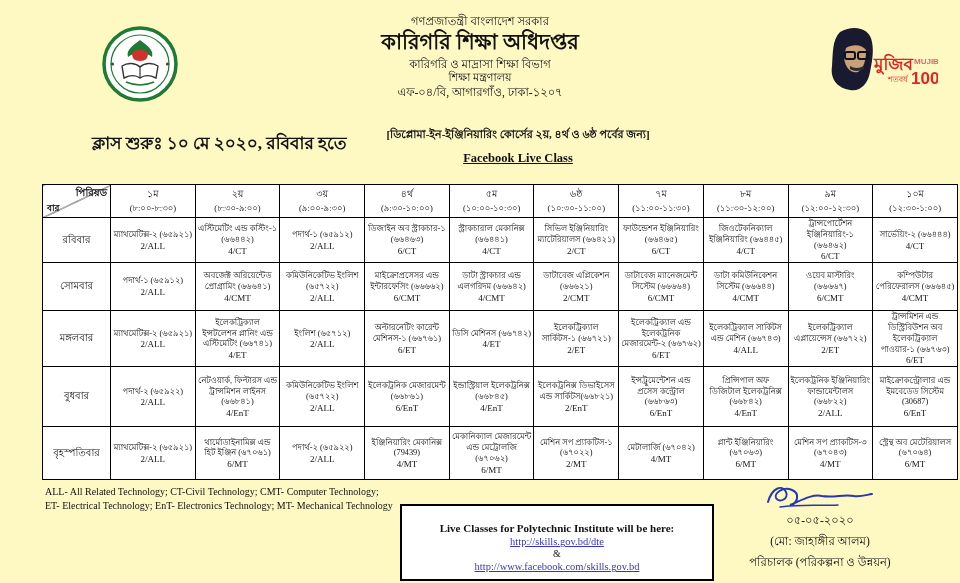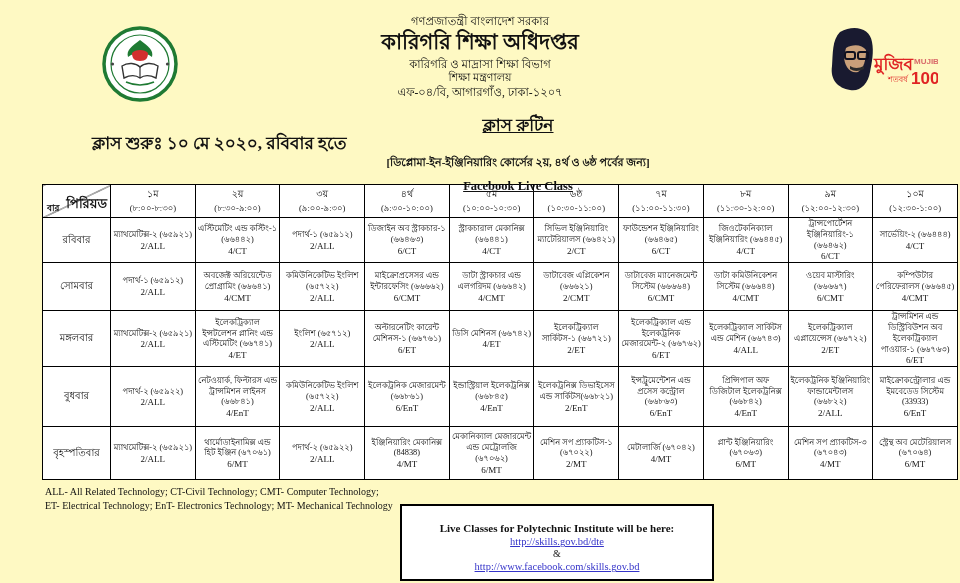--- a/index.html
+++ b/index.html
@@ -23,21 +23,21 @@
   .center-stack { position:absolute; left:50%; transform:translateX(-50%); margin-left:38px; top:0; width:420px; text-align:center; }
   .main-title { font-size:17px; font-weight:bold; text-decoration:underline; }
   .subtitle { font-size:11px; font-weight:bold; margin-top:14px; }
   .platform { font-size:12.5px; font-weight:bold; text-decoration:underline; margin-top:6px; font-family:"Liberation Serif", serif; }
 
   
   table.routine { border-collapse:collapse; table-layout:fixed; width:916px; margin:0 0 0 42px; background:#fff; }
   table.routine th, table.routine td { border:1px solid #000; text-align:center; vertical-align:middle; padding:1px 2px; }
   th.corner { width:68px; position:relative; height:33px; padding:0;
     background:linear-gradient(to bottom right, transparent calc(50% - 0.6px), #000 50%, transparent calc(50% + 0.6px)); }
-  .corner-top { position:absolute; top:9px; right:3px; font-size:13px;padding-left:40px; }
+  .corner-top { position:absolute; top:0; right:3px; font-size:10px;padding-left:40px; }
   .corner-bottom { position:absolute; bottom:1px; left:4px; font-size:9px;font-family:Liberation Serif, serif; }
   th .pname { font-size:9.5px; font-weight:normal; }
   th .ptime { font-size:8.5px; font-weight:normal; }
   td.day { font-size:10px; }
   td .subj { font-size:8.3px; line-height:1.3; }
   td .grp  { font-size:9px; font-family:"Liberation Serif", serif; }
   tbody tr:nth-child(1) { height:44px; }
   tbody tr:nth-child(2) { height:48px; }
   tbody tr:nth-child(3) { height:54px; }
   tbody tr:nth-child(4) { height:60px; }
@@ -96,21 +96,20 @@
         <text x="88" y="42" font-size="8" font-weight="bold" fill="#d96a6a" font-family="Liberation Sans, sans-serif">MUJIB</text>
         <text x="62" y="60" font-size="8" fill="#e02424" font-family="Liberation Serif, serif">শতবর্ষ</text>
         <text x="85" y="62" font-size="17" font-weight="bold" fill="#e02424" font-family="Liberation Sans, sans-serif">100</text>
       </svg>
     </div>
   </div>
 
   <div class="title-band">
     <div class="start-note">ক্লাস শুরুঃ ১০ মে ২০২০, রবিবার হতে</div>
     <div class="center-stack">
-      <div class="main-title">ক্লাস রুটিন</div>
       <div class="subtitle">[ডিপ্লোমা-ইন-ইঞ্জিনিয়ারিং কোর্সের ২য়, ৪র্থ ও ৬ষ্ঠ পর্বের জন্য]</div>
       <div class="platform">Facebook Live Class</div>
     </div>
   </div>
 
   <table class="routine">
     <thead>
       <tr>
         <th class="corner">
           <span class="corner-top">পিরিয়ড</span>
@@ -320,40 +319,40 @@
           </td>
           <td>
             <div class="subj">প্রিন্সিপাল অফ ডিজিটাল ইলেকট্রনিক্স (৬৬৮৪২)</div>
             <div class="grp">4/EnT</div>
           </td>
           <td>
             <div class="subj">ইলেকট্রনিক ইঞ্জিনিয়ারিং ফান্ডামেন্টালস (৬৬৮২২)</div>
             <div class="grp">2/ALL</div>
           </td>
           <td>
-            <div class="subj">মাইক্রোকন্ট্রোলার এন্ড ইমবেডেড সিস্টেম (33933)</div>
+            <div class="subj">মাইক্রোকন্ট্রোলার এন্ড ইমবেডেড সিস্টেম (30687)</div>
             <div class="grp">6/EnT</div>
           </td>
         </tr>
         <tr>
           <td class="day">বৃহস্পতিবার</td>
           <td>
             <div class="subj">ম্যাথমেটিক্স-২ (৬৫৯২১)</div>
             <div class="grp">2/ALL</div>
           </td>
           <td>
             <div class="subj">থার্মোডাইনামিক্স এন্ড হিট ইঞ্জিন (৬৭০৬১)</div>
             <div class="grp">6/MT</div>
           </td>
           <td>
             <div class="subj">পদার্থ-২ (৬৫৯২২)</div>
             <div class="grp">2/ALL</div>
           </td>
           <td>
-            <div class="subj">ইঞ্জিনিয়ারিং মেকানিক্স (84838)</div>
+            <div class="subj">ইঞ্জিনিয়ারিং মেকানিক্স (79439)</div>
             <div class="grp">4/MT</div>
           </td>
           <td>
             <div class="subj">মেকানিক্যাল মেজারমেন্ট এন্ড মেট্রোলজি (৬৭০৬২)</div>
             <div class="grp">6/MT</div>
           </td>
           <td>
             <div class="subj">মেশিন সপ প্র্যাকটিস-১ (৬৭০২২)</div>
             <div class="grp">2/MT</div>
           </td>
@@ -383,15 +382,24 @@
       <div>ET- Electrical Technology; EnT- Electronics Technology; MT- Mechanical Technology</div>
     </div>
 
     <div class="live-box">
       <div class="live-box-title">Live Classes for Polytechnic Institute will be here:</div>
       <a href="#" class="live-link">http://skills.gov.bd/dte</a>
       <div class="amp">&amp;</div>
       <a href="#" class="live-link">http://www.facebook.com/skills.gov.bd</a>
     </div>
 
+    <div class="sign-block">
+      <svg class="sign-svg" width="120" height="32" viewBox="0 0 120 32">
+        <path d="M8 22 C12 8 22 4 26 12 C29 18 20 24 16 18 C14 14 22 6 32 10 C40 13 38 24 30 25 C42 20 52 14 62 16 C74 18 84 14 94 16 C100 17 106 15 112 14" fill="none" stroke="#2438b0" stroke-width="2" stroke-linecap="round"></path>
+        <path d="M20 27 C40 24 60 26 78 25" fill="none" stroke="#2438b0" stroke-width="1.4" stroke-linecap="round"></path>
+      </svg>
+      <div class="sign-date">০৫-০৫-২০২০</div>
+      <div class="sign-name">(মো: জাহাঙ্গীর আলম)</div>
+      <div class="sign-title">পরিচালক (পরিকল্পনা ও উন্নয়ন)</div>
+    </div>
   </div>
 
 </div>
 
 </body></html>

